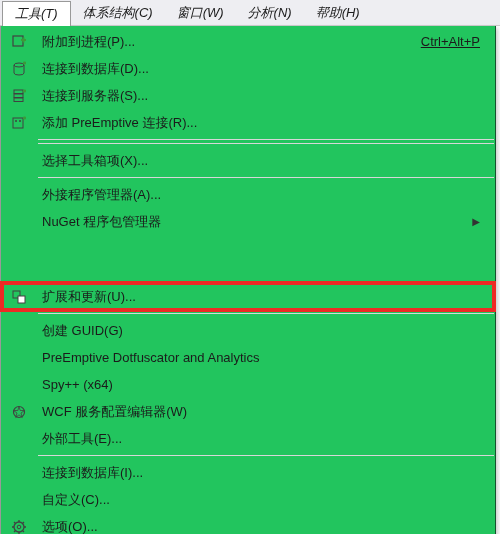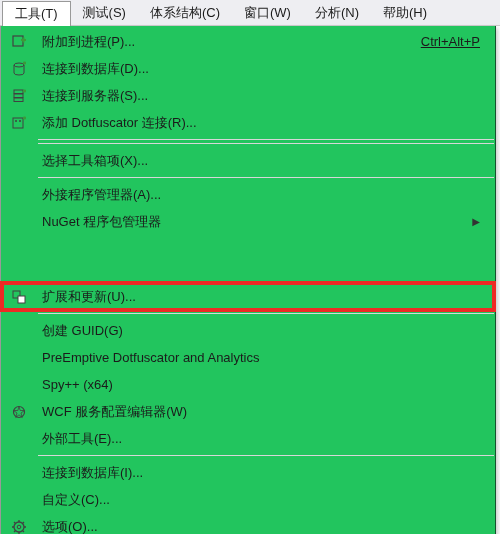--- a/index.html
+++ b/index.html
@@ -12,20 +12,21 @@
     overflow: hidden;
     color: #1b1b1b;
   }
   .menubar {
     display: flex;
     height: 26px;
     background: #eeeef2;
     border-bottom: 1px solid #ccc;
     align-items: stretch;
     padding-left: 2px;
+    font-style: italic;
   }
   .menubar-item {
     padding: 4px 12px;
     font-size: 13px;
     display: flex;
     align-items: center;
     white-space: nowrap;
   }
   .menubar-item.active {
     background: #fff;
@@ -85,21 +86,20 @@
     height: 1px;
     background: #d7d7d7;
     margin: 3px 0 3px 36px;
   }
 </style>
 </head>
 <body>
 
 <div class="menubar" id="menubar">
     <div class="menubar-item active">工具(T)</div>
-    <div class="menubar-item">测试(S)</div>
     <div class="menubar-item">体系结构(C)</div>
     <div class="menubar-item">窗口(W)</div>
     <div class="menubar-item">分析(N)</div>
     <div class="menubar-item">帮助(H)</div>
   </div>
 <div class="dropdown" id="dropdown">
     <div class="menu-row">
       <span class="icon-col">
         <svg width="16" height="16">
           <rect x="2" y="2" width="10" height="10" fill="none" stroke="#414141" stroke-width="1.2"></rect>
@@ -136,21 +136,21 @@
     <div class="menu-row">
       <span class="icon-col">
         <svg width="16" height="16">
           <rect x="2" y="3" width="10" height="10" fill="none" stroke="#414141"></rect>
           <circle cx="5" cy="6" r="1" fill="#414141"></circle>
           <circle cx="9" cy="6" r="1" fill="#414141"></circle>
           <line x1="12" y1="3" x2="15" y2="3" stroke="#3a9b3a" stroke-width="2"></line>
           <line x1="13.5" y1="1.5" x2="13.5" y2="4.5" stroke="#3a9b3a" stroke-width="2"></line>
         </svg>
       </span>
-      <span class="label">添加 Dotfuscator 连接(R)...</span>
+      <span class="label">添加 PreEmptive 连接(R)...</span>
     </div>
     <div class="separator"></div>
     <div class="separator"></div>
     <div class="menu-row">
       <span class="icon-col"></span>
       <span class="label">选择工具箱项(X)...</span>
     </div>
     <div class="separator"></div>
     <div class="menu-row">
       <span class="icon-col"></span>

